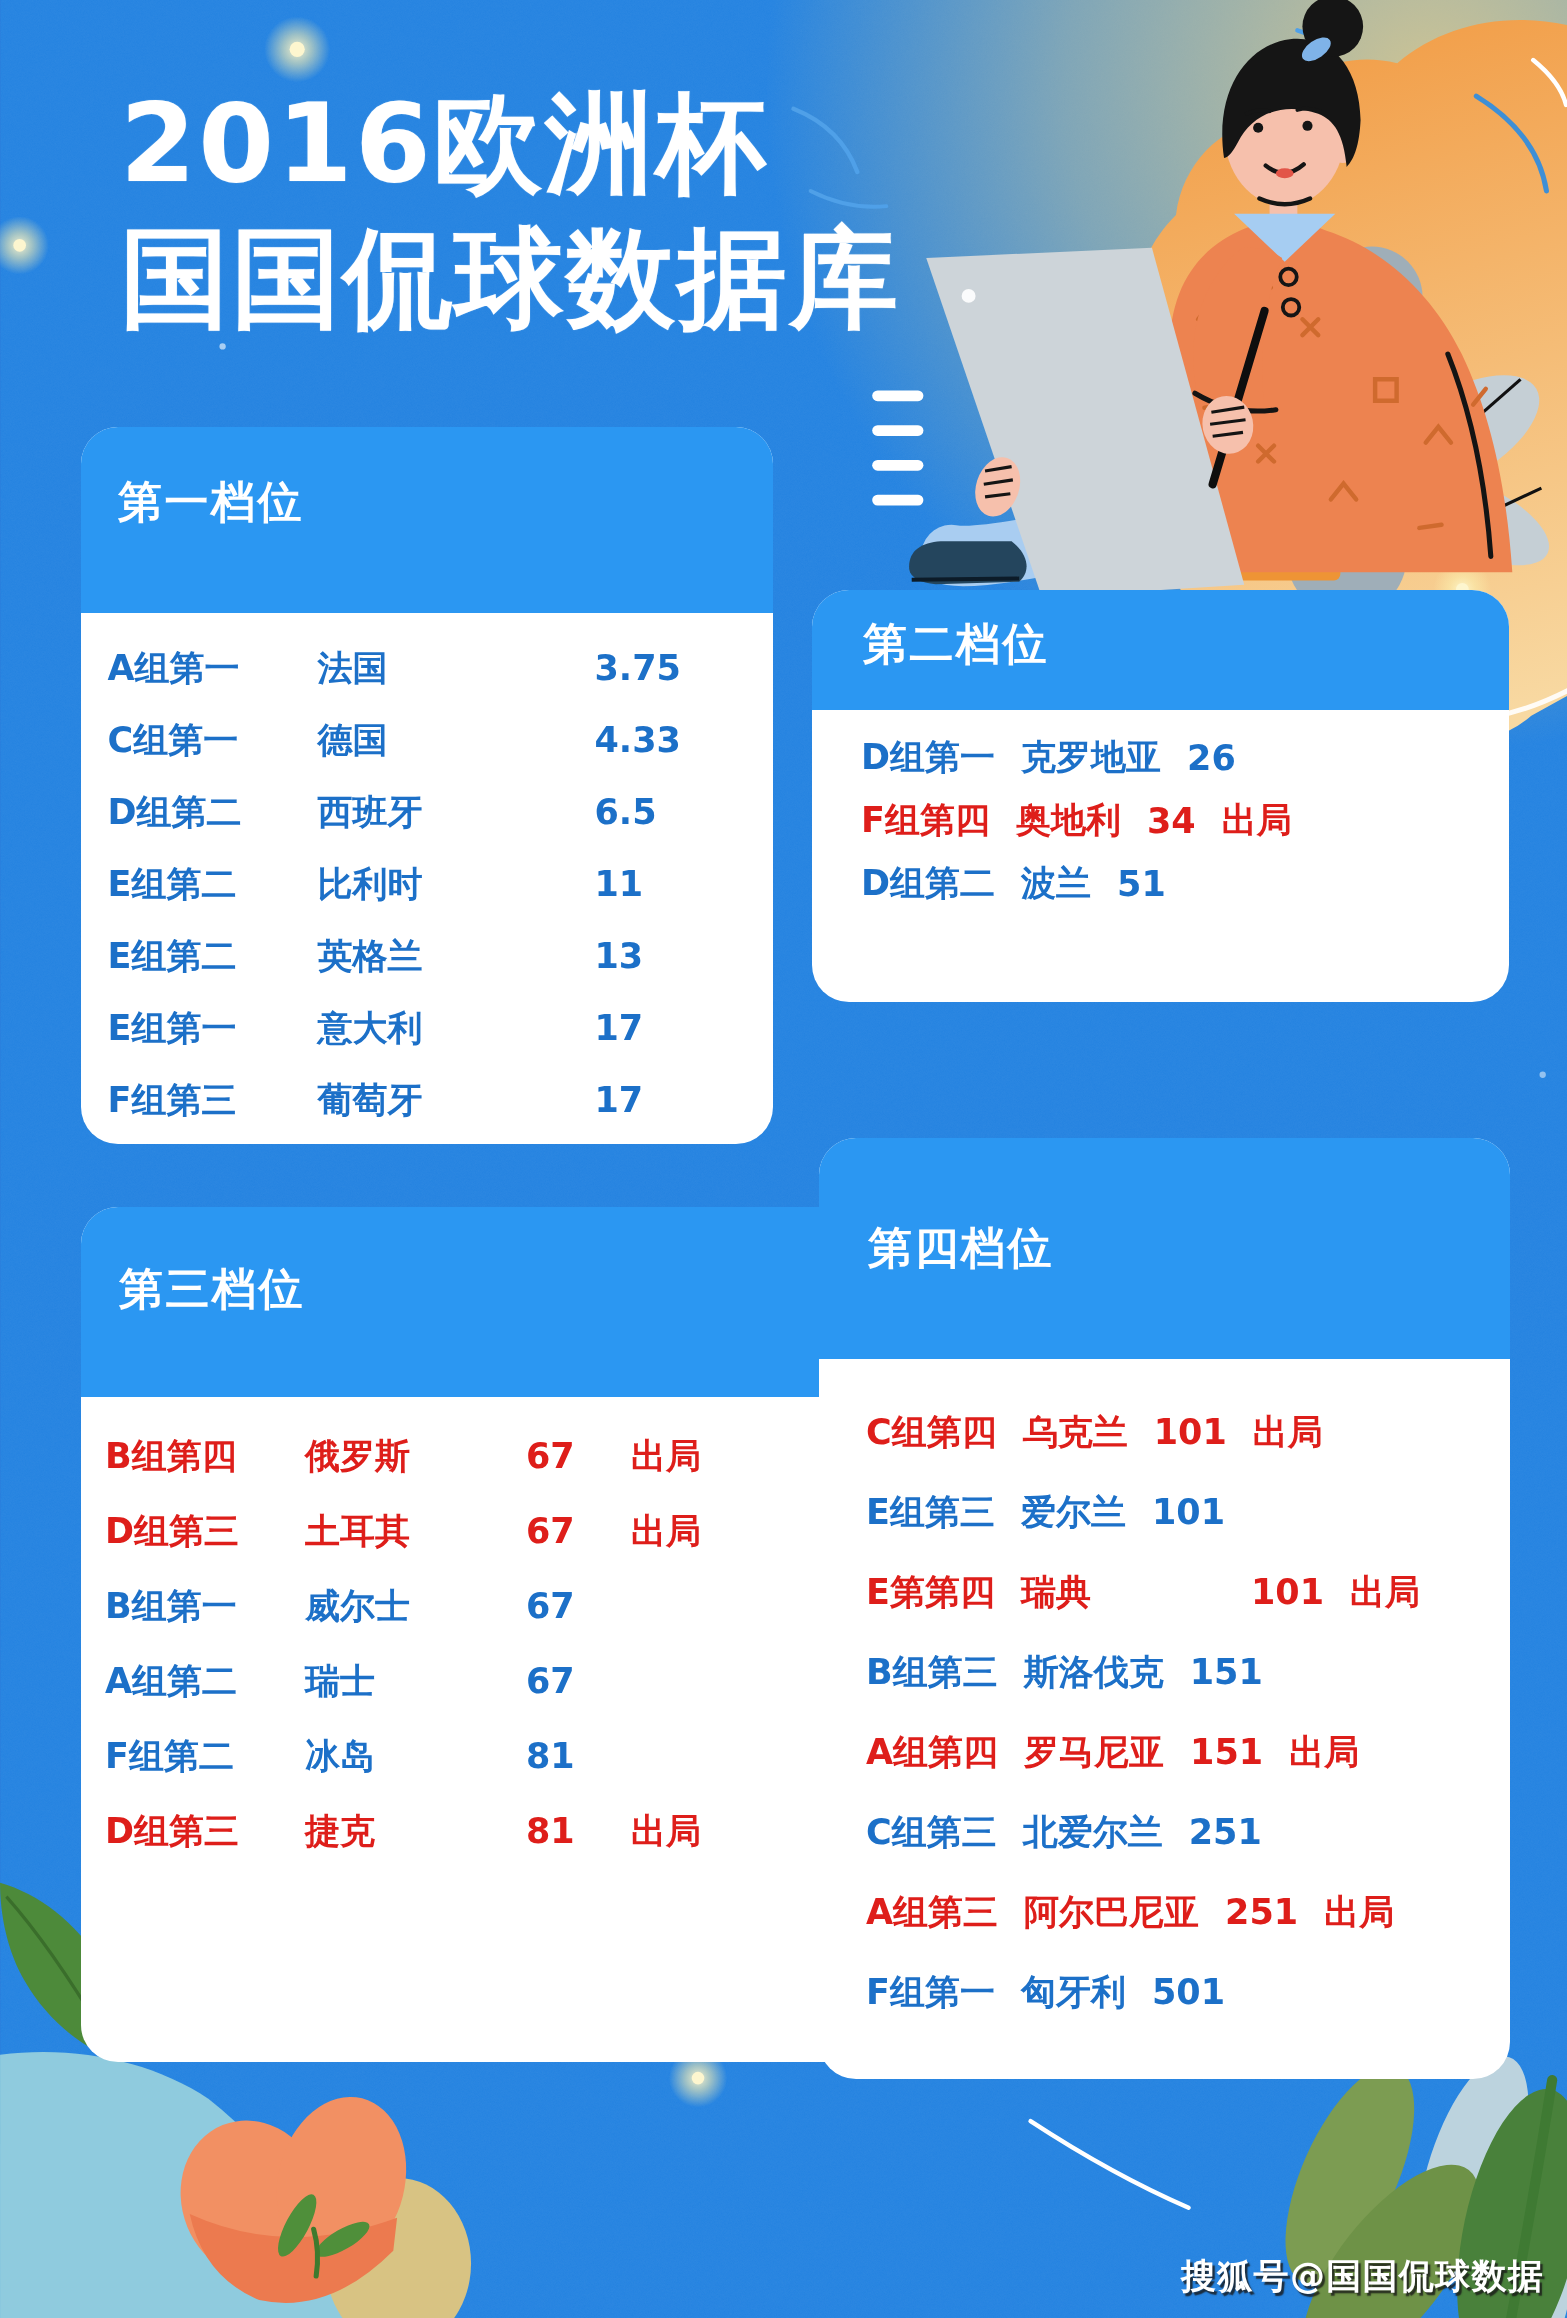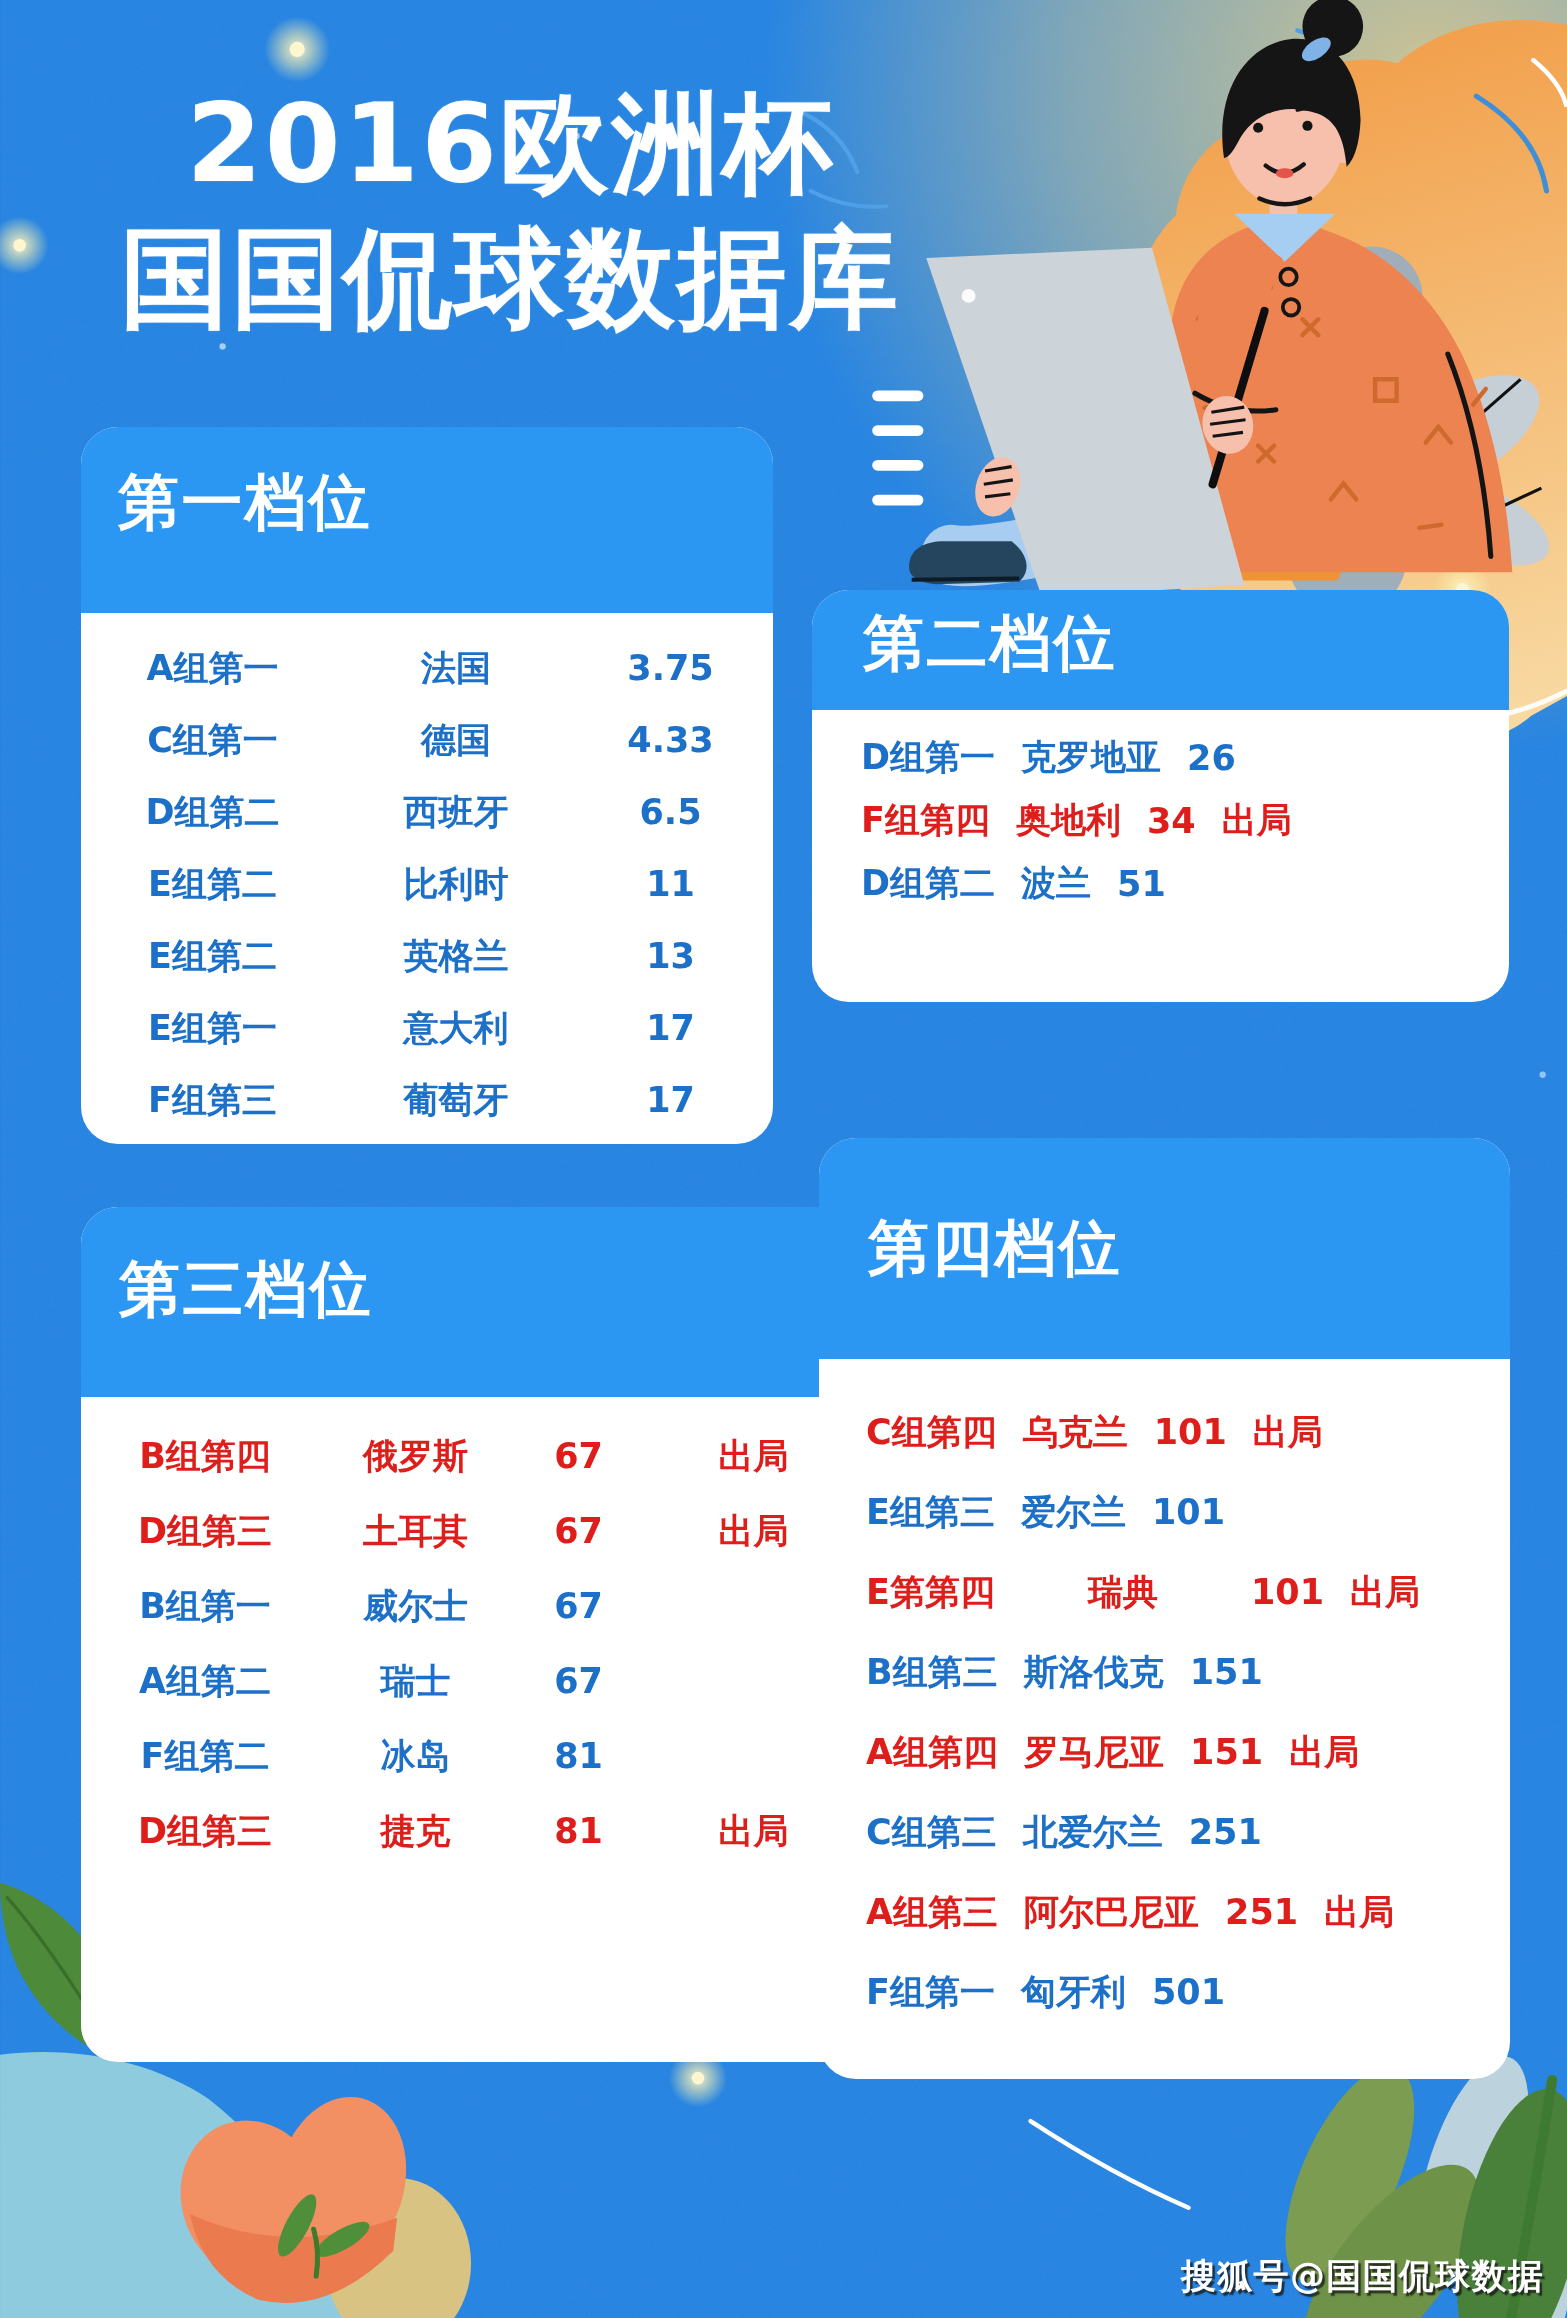--- a/index.html
+++ b/index.html
@@ -1,34 +1,33 @@
 <!DOCTYPE html>
 <html style="font-size:10px"><head>
 <meta charset="utf-8">
 <style>
   html,body{margin:0;padding:0;background:#0e5aa8;}
   .poster{
     position:relative;width:1568px;height:2319px;overflow:hidden;
     background:#4c1d95;
     font-family:"DejaVu Sans","Liberation Sans",sans-serif;
-    text-align:center;
   }
   svg.bg{position:absolute;left:0;top:0;width:1568px;height:2319px;display:block;}
 
   
   .page-title{
     position:absolute;left:120px;top:76px;z-index:3;
     color:#ffffff;font-size:109px;font-weight:800;line-height:1.24;
     letter-spacing:2.5px;text-shadow:0 0 1.3px rgba(255,255,255,.4);
   }
 
   
   .card{position:absolute;z-index:2;background:#ffffff;border-radius:37px;overflow:hidden;}
   .card-header{
-    background:#2B97F2;color:#ffffff;font-weight:800;font-size:61px;
+    background:#2B97F2;color:#ffffff;font-weight:800;font-size:44px;
     display:flex;align-items:center;letter-spacing:2.5px;font-family:Liberation Serif, serif;
   }
   .card-body{box-sizing:border-box;}
   .row{font-weight:700;font-size:35px;align-items:center;white-space:nowrap;}
   .row.blue{color:#1C70C8;}
   .row.red{color:#DE1E1A;}
   .row span:empty{display:none;}
 
   .card--grid .row{display:grid;}
   .card--flow .row{display:flex;gap:26px;}

